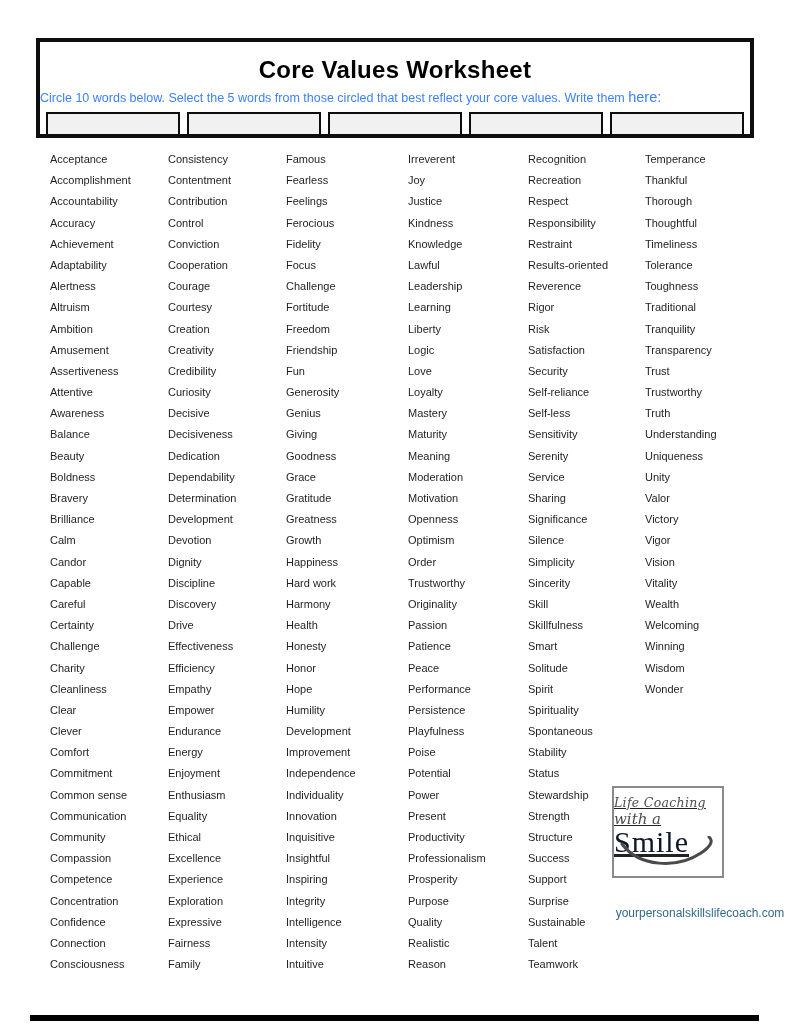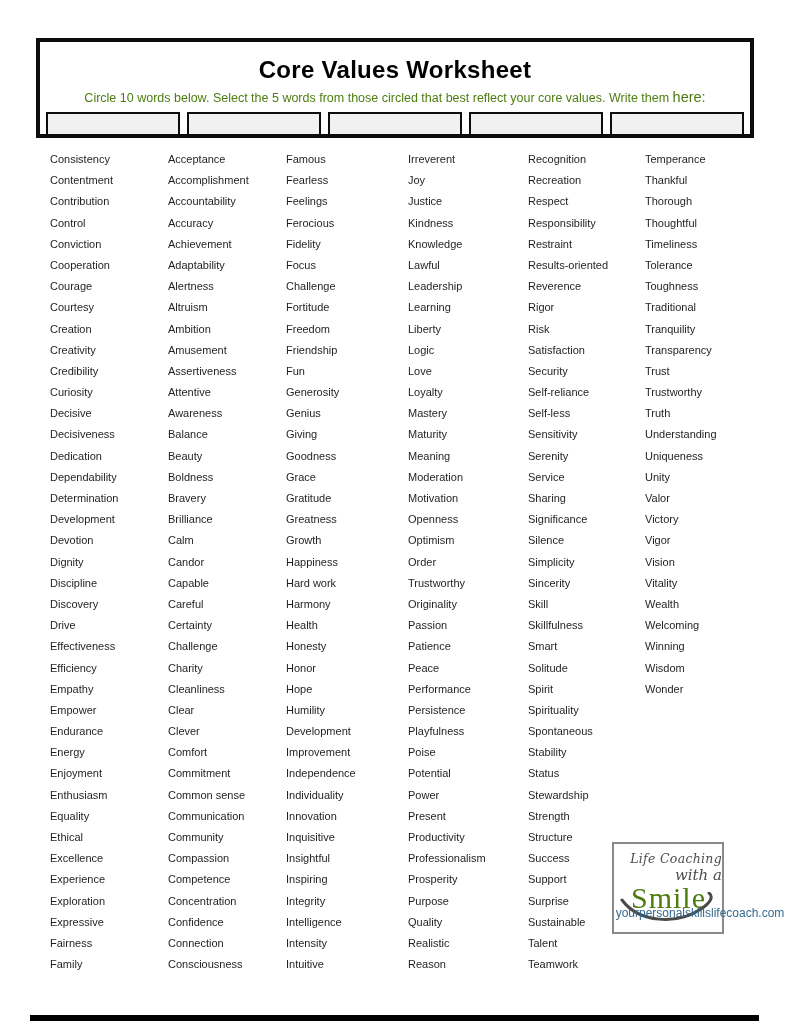--- a/index.html
+++ b/index.html
@@ -13,54 +13,54 @@
   .header-box {
     position:absolute; left:36px; top:38px; width:718px; height:100px;
     border:4px solid #0d0d0d; background:#fff;
   }
   .title {
     text-align:center; font-size:24px; font-weight:bold;
     letter-spacing:0.3px; margin-top:14px; color:#000;
     font-family:"Liberation Sans", sans-serif;
   }
   .instruction {
-    text-align:center; font-size:12.5px; margin-top:5px; color:#4d7c0f;
+    text-align:left; font-size:12.5px; margin-top:5px; color:#3b82f6;
     white-space:nowrap;
   }
   .instruction .here { font-size:14.5px; }
   .boxes {
     display:flex; gap:7px; margin:7px 6px 0 6px;
   }
   .answer-box {
     flex:1; height:24px; border:2px solid #0d0d0d; background:#f1f1f1;
   }
   .words {
     position:absolute; left:50px; top:149px;
     display:grid;
     grid-template-columns:118px 118px 122px 120px 117px 116px;
     align-items:start;
   }
   .word {
     font-size:11px; line-height:21.2px; height:21.2px; color:#1f1f1f;
     white-space:nowrap;
   }
   .logo {
-    position:absolute; left:612px; top:842px; width:112px; height:92px;
-    border:2px solid #8a8a8a; background:#fff; text-align:right;
+    position:absolute; left:612px; top:786px; width:112px; height:92px;
+    border:2px solid #8a8a8a; background:#fff; text-align:left;text-decoration:underline;
   }
   .logo-line1 {
     margin-top:7px; font-family:"DejaVu Serif", serif; font-style:italic;
     font-size:12.5px; color:#4d4d4d; letter-spacing:0.3px;
   }
   .logo-line2 {
     font-family:"DejaVu Serif", serif; font-style:italic;
     font-size:15px; color:#4d4d4d;
   }
   .logo-smile {
-    font-family:"Liberation Serif", serif; font-size:30px; color:#4d7c0f;
+    font-family:"Liberation Serif", serif; font-size:30px; color:#0f172a;
     margin-top:-3px; padding-right:16px; letter-spacing:1px;
   }
   .swoosh { position:absolute; left:3px; bottom:4px; }
   .website {
     position:absolute; left:614px; top:906px; width:172px; text-align:center;
     font-size:12px; color:#346a8c;
   }
   .bottom-bar {
     position:absolute; left:30px; top:1015px; width:729px; height:6px;
     background:#000;
@@ -75,20 +75,61 @@
   <div class="boxes">
       <div class="answer-box"></div>
       <div class="answer-box"></div>
       <div class="answer-box"></div>
       <div class="answer-box"></div>
       <div class="answer-box"></div>
     </div>
 </div>
 
 <div class="words">
+  <div class="col">
+      <div class="word">Acceptance</div>
+      <div class="word">Accomplishment</div>
+      <div class="word">Accountability</div>
+      <div class="word">Accuracy</div>
+      <div class="word">Achievement</div>
+      <div class="word">Adaptability</div>
+      <div class="word">Alertness</div>
+      <div class="word">Altruism</div>
+      <div class="word">Ambition</div>
+      <div class="word">Amusement</div>
+      <div class="word">Assertiveness</div>
+      <div class="word">Attentive</div>
+      <div class="word">Awareness</div>
+      <div class="word">Balance</div>
+      <div class="word">Beauty</div>
+      <div class="word">Boldness</div>
+      <div class="word">Bravery</div>
+      <div class="word">Brilliance</div>
+      <div class="word">Calm</div>
+      <div class="word">Candor</div>
+      <div class="word">Capable</div>
+      <div class="word">Careful</div>
+      <div class="word">Certainty</div>
+      <div class="word">Challenge</div>
+      <div class="word">Charity</div>
+      <div class="word">Cleanliness</div>
+      <div class="word">Clear</div>
+      <div class="word">Clever</div>
+      <div class="word">Comfort</div>
+      <div class="word">Commitment</div>
+      <div class="word">Common sense</div>
+      <div class="word">Communication</div>
+      <div class="word">Community</div>
+      <div class="word">Compassion</div>
+      <div class="word">Competence</div>
+      <div class="word">Concentration</div>
+      <div class="word">Confidence</div>
+      <div class="word">Connection</div>
+      <div class="word">Consciousness</div>
+    </div>
   <div class="col">
       <div class="word">Consistency</div>
       <div class="word">Contentment</div>
       <div class="word">Contribution</div>
       <div class="word">Control</div>
       <div class="word">Conviction</div>
       <div class="word">Cooperation</div>
       <div class="word">Courage</div>
       <div class="word">Courtesy</div>
       <div class="word">Creation</div>
@@ -117,61 +158,20 @@
       <div class="word">Equality</div>
       <div class="word">Ethical</div>
       <div class="word">Excellence</div>
       <div class="word">Experience</div>
       <div class="word">Exploration</div>
       <div class="word">Expressive</div>
       <div class="word">Fairness</div>
       <div class="word">Family</div>
     </div>
   <div class="col">
-      <div class="word">Acceptance</div>
-      <div class="word">Accomplishment</div>
-      <div class="word">Accountability</div>
-      <div class="word">Accuracy</div>
-      <div class="word">Achievement</div>
-      <div class="word">Adaptability</div>
-      <div class="word">Alertness</div>
-      <div class="word">Altruism</div>
-      <div class="word">Ambition</div>
-      <div class="word">Amusement</div>
-      <div class="word">Assertiveness</div>
-      <div class="word">Attentive</div>
-      <div class="word">Awareness</div>
-      <div class="word">Balance</div>
-      <div class="word">Beauty</div>
-      <div class="word">Boldness</div>
-      <div class="word">Bravery</div>
-      <div class="word">Brilliance</div>
-      <div class="word">Calm</div>
-      <div class="word">Candor</div>
-      <div class="word">Capable</div>
-      <div class="word">Careful</div>
-      <div class="word">Certainty</div>
-      <div class="word">Challenge</div>
-      <div class="word">Charity</div>
-      <div class="word">Cleanliness</div>
-      <div class="word">Clear</div>
-      <div class="word">Clever</div>
-      <div class="word">Comfort</div>
-      <div class="word">Commitment</div>
-      <div class="word">Common sense</div>
-      <div class="word">Communication</div>
-      <div class="word">Community</div>
-      <div class="word">Compassion</div>
-      <div class="word">Competence</div>
-      <div class="word">Concentration</div>
-      <div class="word">Confidence</div>
-      <div class="word">Connection</div>
-      <div class="word">Consciousness</div>
-    </div>
-  <div class="col">
       <div class="word">Famous</div>
       <div class="word">Fearless</div>
       <div class="word">Feelings</div>
       <div class="word">Ferocious</div>
       <div class="word">Fidelity</div>
       <div class="word">Focus</div>
       <div class="word">Challenge</div>
       <div class="word">Fortitude</div>
       <div class="word">Freedom</div>
       <div class="word">Friendship</div>

